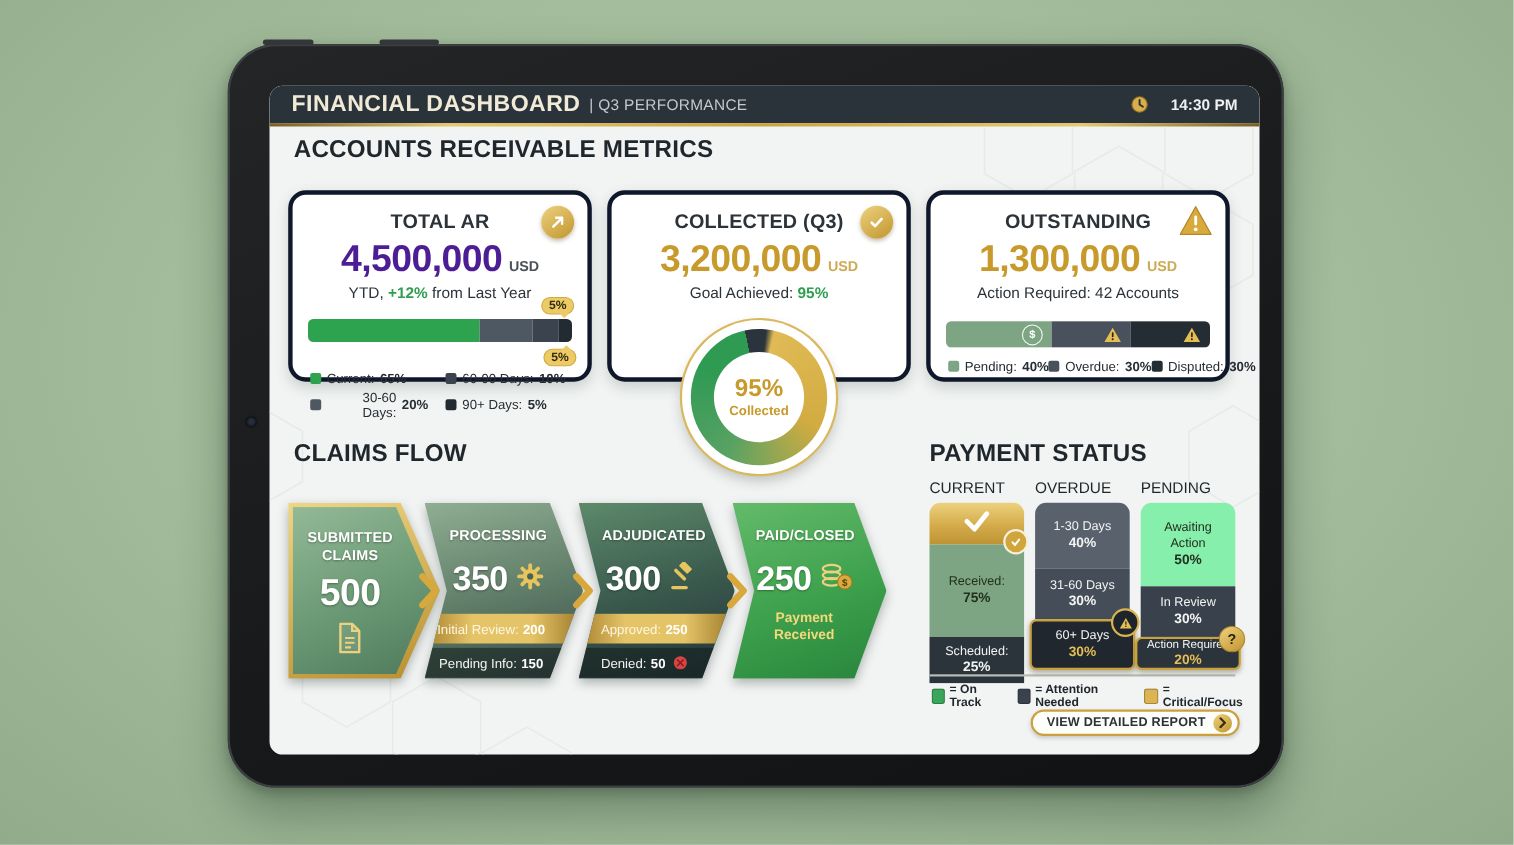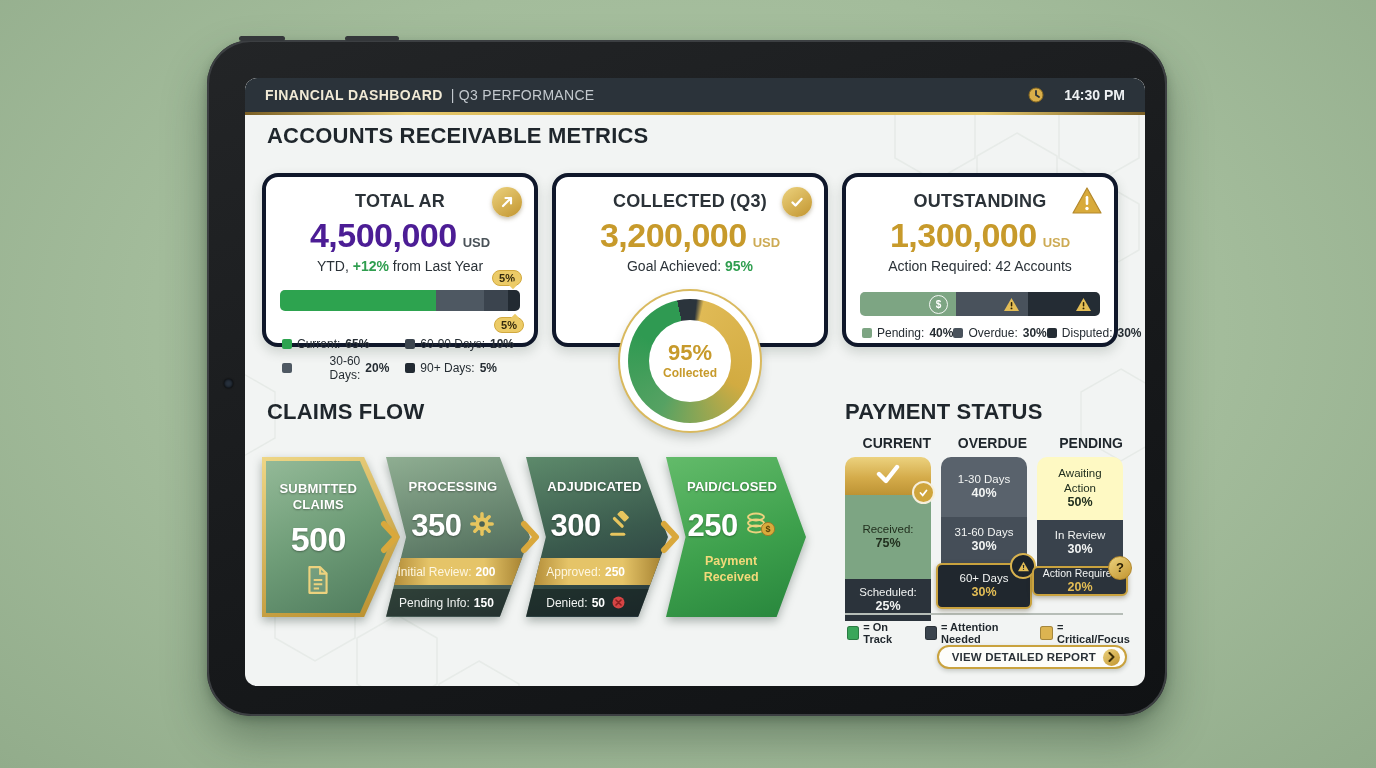--- a/index.html
+++ b/index.html
@@ -24,21 +24,21 @@
   .screen{
     position:absolute;left:38px;top:38px;width:900px;height:608px;border-radius:12px;
     background:#f2f4f3;overflow:hidden;
   }
   
   .statusbar{
     position:absolute;left:0;top:0;right:0;height:34px;background:#2b333a;
     display:flex;align-items:center;padding:0 20px;box-sizing:border-box;
     border-radius:12px 12px 0 0;
   }
-  .sb-title{color:#f1ead6;font-weight:700;font-size:14px;letter-spacing:.4px;}
+  .sb-title{color:#f1ead6;font-weight:700;font-size:21px;letter-spacing:.4px;}
   .sb-sub{color:#c3c9ce;font-size:14px;margin-left:8px;letter-spacing:.3px;}
   .sb-right{margin-left:auto;display:flex;align-items:center;gap:20px;color:#eef1f3;font-size:14px;font-weight:700;}
   .gold-line{position:absolute;left:0;right:0;top:34px;height:3px;
     background:linear-gradient(90deg,#7a5f25,#e6c96e 18%,#caa43f 50%,#e6c96e 82%,#7a5f25);}
   
   .content{position:absolute;left:0;top:37px;right:0;bottom:0;}
   .hexbg{position:absolute;inset:0;pointer-events:none;opacity:.65;}
   .sec-title{position:absolute;font-size:22px;font-weight:700;color:#1f262c;letter-spacing:.2px;}
   .t-ar{left:22px;top:8px;}
   .t-claims{left:22px;top:284px;}
@@ -109,21 +109,21 @@
   .st-band{position:absolute;left:0;right:0;height:27px;display:flex;align-items:center;justify-content:center;
     font-size:12px;gap:4px;}
   .band-gold{background:linear-gradient(90deg,#a8812f,#e5c468 30%,#e5c468 68%,#9c7829);color:#fdf6e0;}
   .band-dark{background:rgba(18,30,26,.55);color:#f0f3f1;}
   .band-val{font-weight:700;color:#fff;}
   .chev{position:absolute;top:63px;z-index:8;}
   .s4-note{color:#f3d97a;font-weight:700;font-size:12.5px;line-height:1.25;margin-top:10px;}
   
   .pay{position:absolute;left:600px;top:284px;width:286px;}
   .pheads{position:absolute;top:36px;left:0;display:flex;gap:10px;}
-  .phead{width:86px;text-align:right;font-size:14px;font-weight:700;color:#1f262c;}
+  .phead{width:86px;text-align:left;font-size:14px;font-weight:400;color:#1f262c;}
   .pcols{position:absolute;top:58px;left:0;display:flex;gap:10px;}
   .pcol{width:86px;display:flex;flex-direction:column;}
   .pblock{box-sizing:border-box;display:flex;flex-direction:column;align-items:center;justify-content:center;
     font-size:11.5px;line-height:1.25;text-align:center;position:relative;}
   .pblock .pb-value{font-weight:700;font-size:12.5px;}
   .pb-top{border-radius:10px 10px 0 0;}
   .pblock.hl{border:2px solid #c9a23e;border-radius:6px;margin:0 -5px;z-index:2;
     box-shadow:0 2px 5px rgba(60,50,15,.35);}
   .gold-head{border-radius:10px 10px 0 0;position:relative;}
   .mini-badge{position:absolute;right:-4px;bottom:-9px;width:19px;height:19px;border-radius:50%;
@@ -492,21 +492,21 @@
                     <rect x="7.8" y="5" width="1.5" height="4.5" rx=".7" fill="#1d242b"></rect>
                     <circle cx="8.5" cy="11.4" r=".95" fill="#1d242b"></circle>
                   </svg>
                 </span>
               <div class="pb-label">60+ Days</div>
               <div class="pb-value" style="color: rgb(227, 189, 85);">30%</div>
             </div>
           </div>
 
           <div class="pcol">
-            <div class="pblock pb-top" style="height: 63px; background: #fef9c3; color: rgb(34, 48, 31);">
+            <div class="pblock pb-top" style="height: 76px; background: #86efac; color: rgb(34, 48, 31);">
               <div class="pb-label" style="width:62px;">Awaiting Action</div>
               <div class="pb-value">50%</div>
             </div>
             <div class="pblock" style="height: 46px; background: rgb(57, 66, 76); color: rgb(242, 244, 243);">
               <div class="pb-label">In Review</div>
               <div class="pb-value">30%</div>
             </div>
             <div class="pblock hl" style="font-size: 10.5px; height: 30px; background: rgb(43, 51, 59); color: rgb(242, 244, 243);">
               <span class="pb-badge badge-q">?</span>
               <div class="pb-label">Action Required</div>

